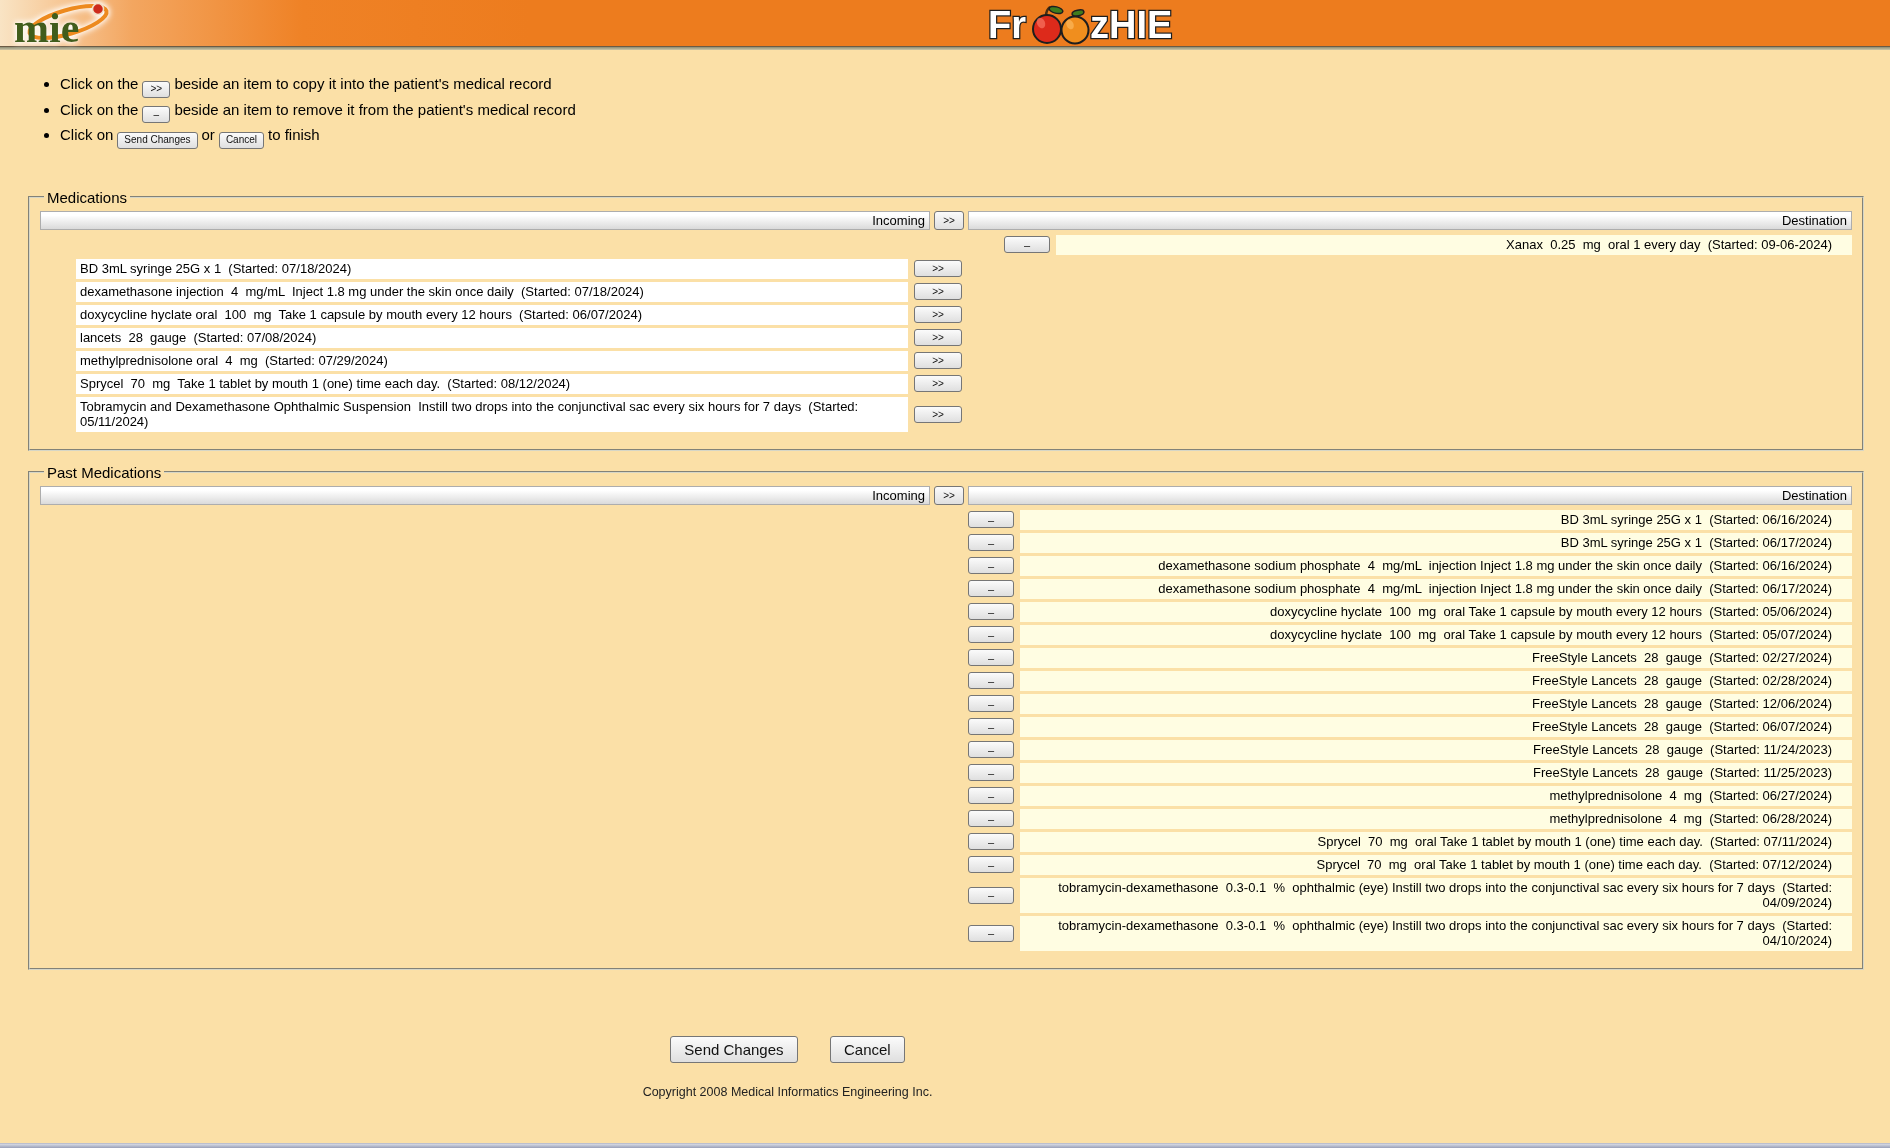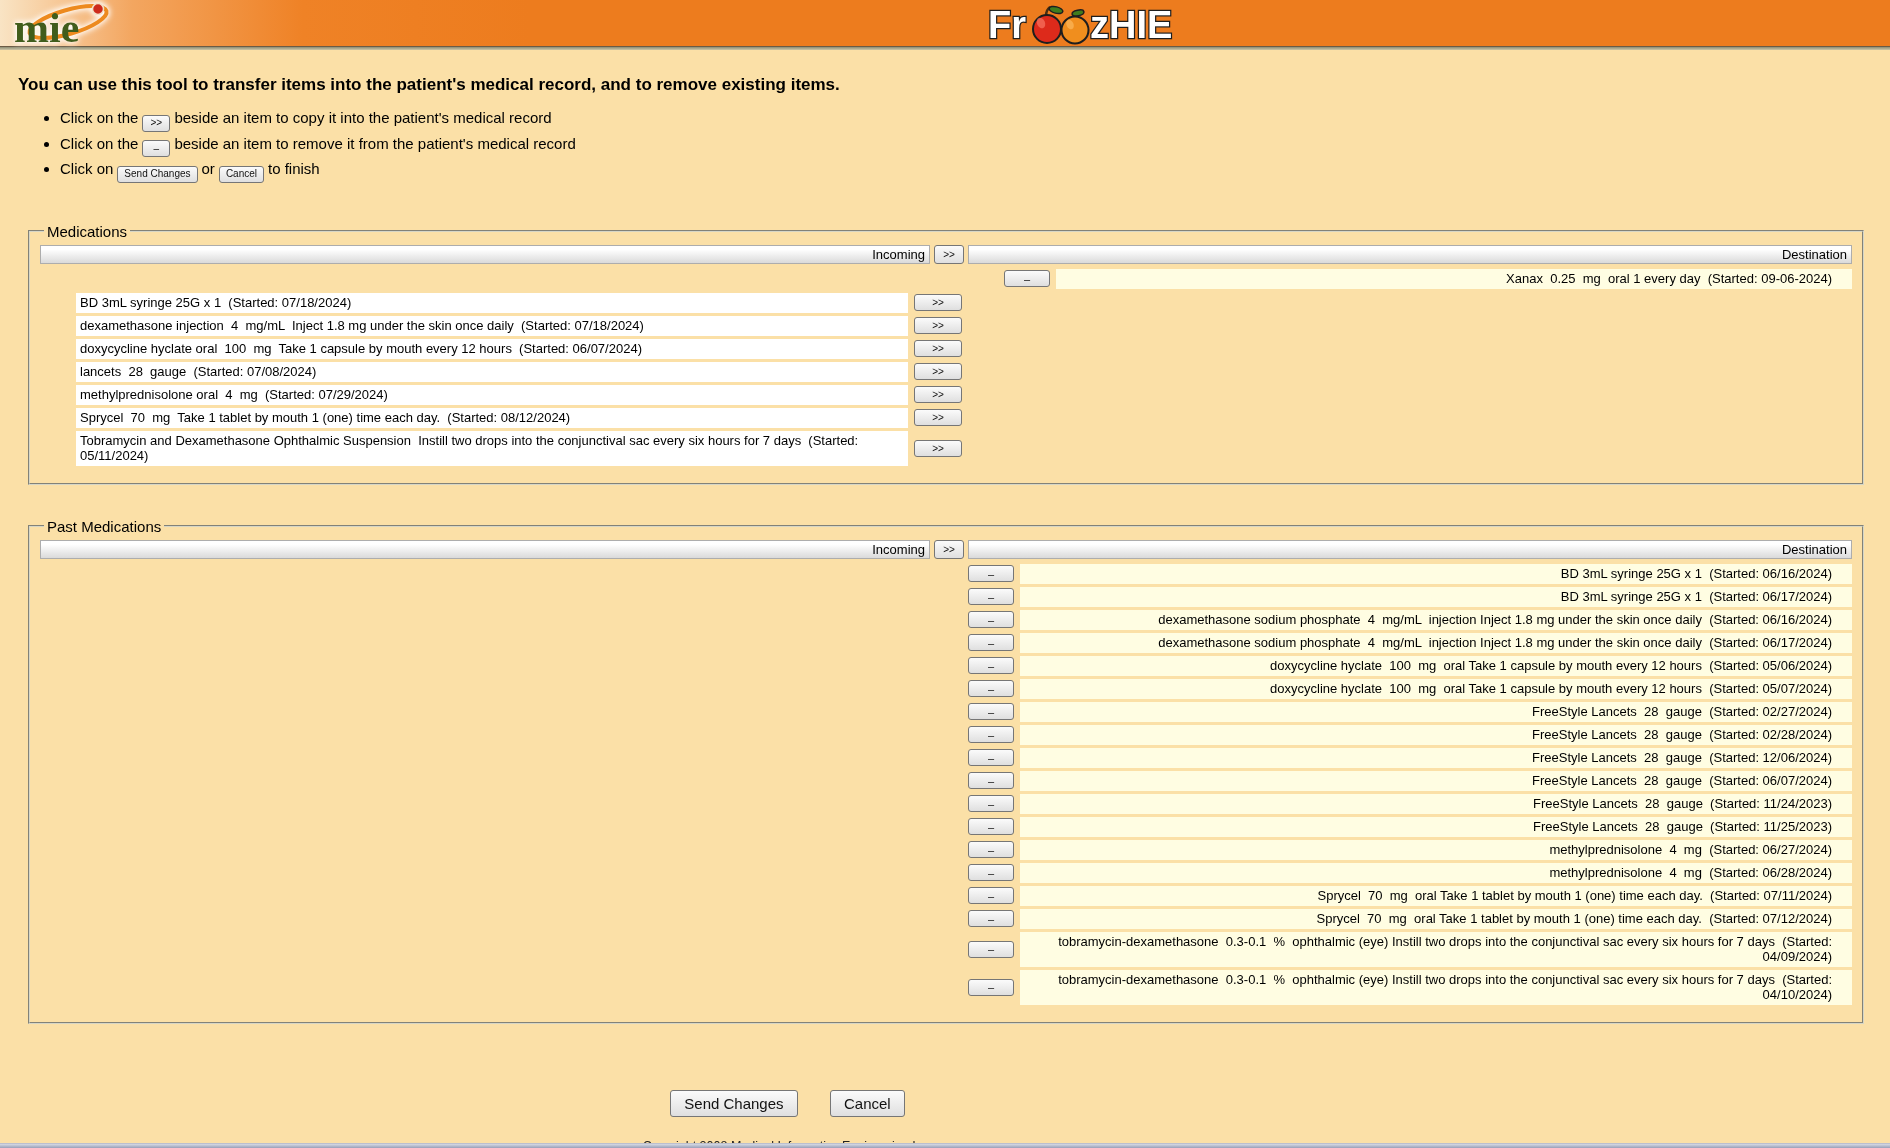--- a/index.html
+++ b/index.html
@@ -97,21 +97,20 @@
       <ellipse cx="92" cy="10" rx="6" ry="2.8" fill="#3F7D1D" stroke="#1E1E1E" stroke-width="1.5" transform="rotate(-12 92 10)"></ellipse>
       <circle cx="89" cy="27" r="13.5" fill="#F08E1E" stroke="#1E1E1E" stroke-width="2"></circle>
       <ellipse cx="84" cy="21.5" rx="3.5" ry="5" fill="#FFC26E" opacity="0.55" transform="rotate(-25 84 21.5)"></ellipse>
     </g>
     <text x="104" y="35" font-weight="bold" font-size="38" fill="#FFFFFF" stroke="#1E1E1E" stroke-width="2.5" paint-order="stroke">zHIE</text>
   </svg>
 </div>
 <div class="header-shadow"></div>
 
 <div class="intro">
-  <div>You can use this tool to transfer items into the patient's medical record, and to remove existing items.</div>
 </div>
 
 <ul class="bullets">
   <li><span>Click on the</span><button class="mini">&gt;&gt;</button><span>beside an item to copy it into the patient's medical record</span></li>
   <li><span>Click on the</span><button class="mini">–</button><span>beside an item to remove it from the patient's medical record</span></li>
   <li><span>Click on</span><button class="mini wide">Send Changes</button><span>or</span><button class="mini">Cancel</button><span>to finish</span></li>
 </ul>
 
 <fieldset class="panel">
   <legend>Medications</legend>
@@ -153,21 +152,21 @@
       </div>
     <div class="col-dest">
         <div class="dest-row">
           <button class="btn minus-btn">–</button>
           <div class="dest-text">Xanax  0.25  mg  oral 1 every day  (Started: 09-06-2024)</div>
         </div>
       </div>
   </div>
 </fieldset>
 
-<fieldset class="panel" style="margin-top:33px;">
+<fieldset class="panel" style="margin-top:13px;">
   <legend>Past Medications</legend>
   <div class="panel-header">
     <div class="bar incoming-bar">Incoming</div>
     <button class="btn copy-all">&gt;&gt;</button>
     <div class="bar dest-bar">Destination</div>
   </div>
   <div class="panel-body">
     <div class="col-incoming"></div>
     <div class="col-dest">
         <div class="dest-row">

